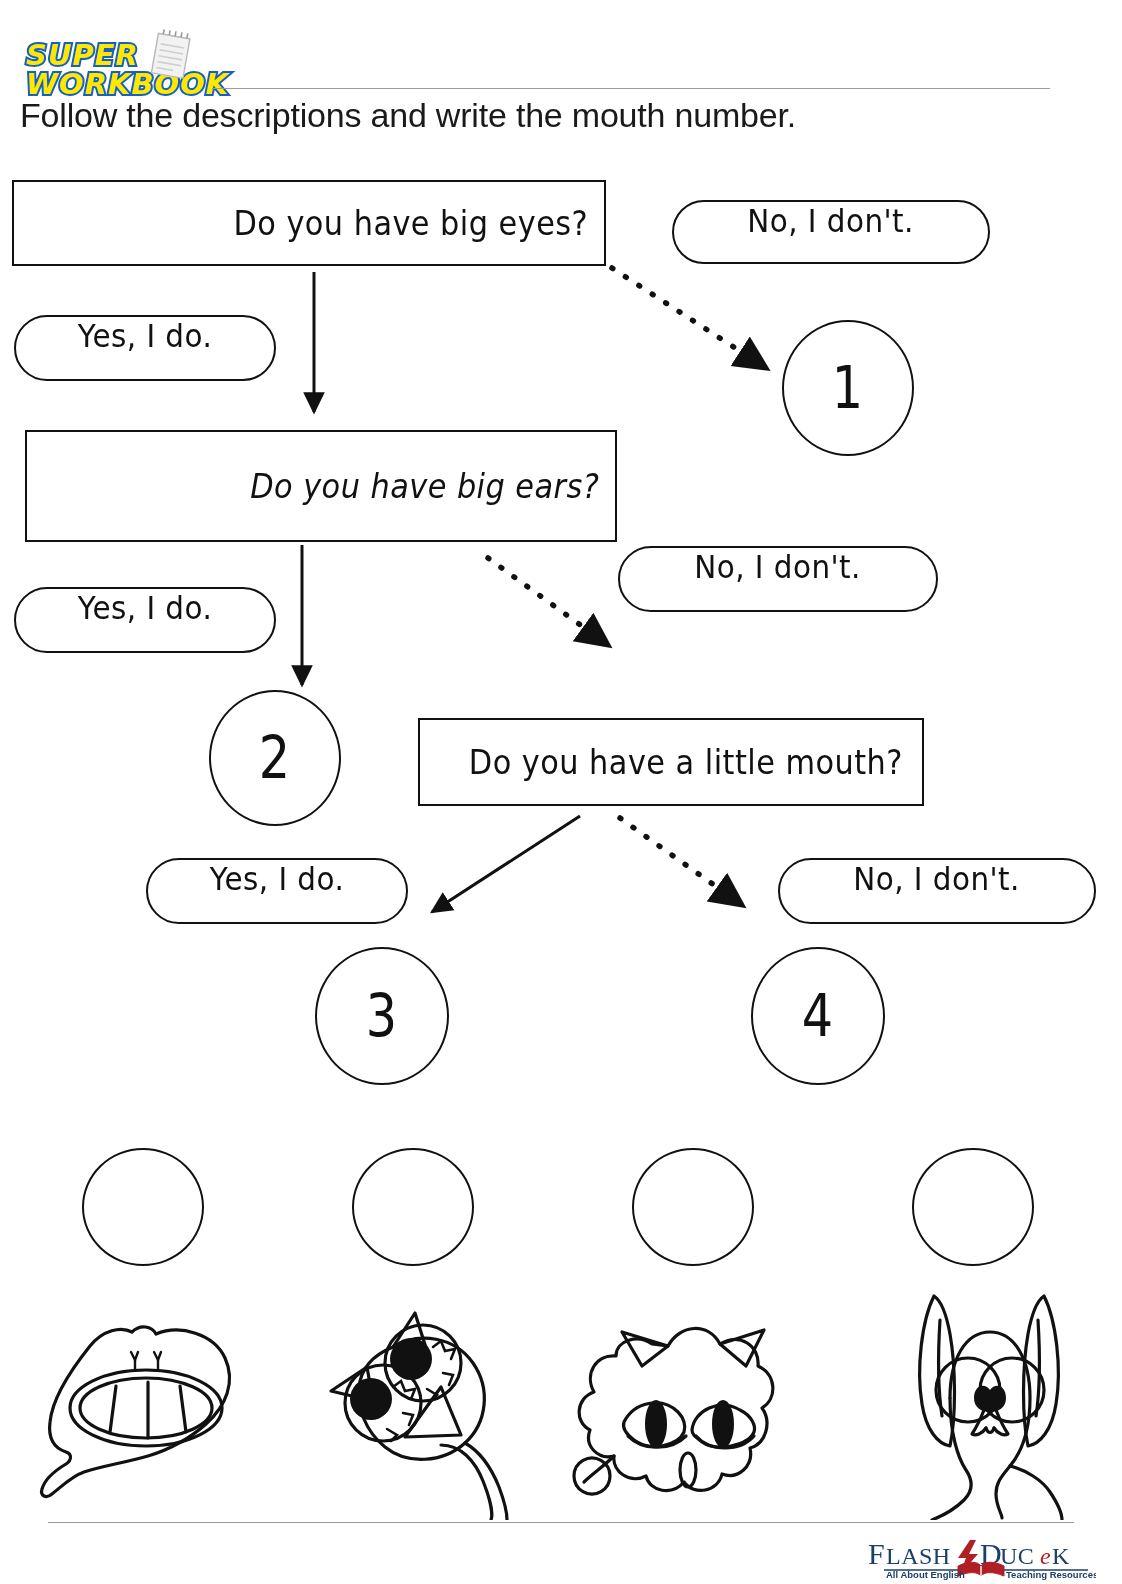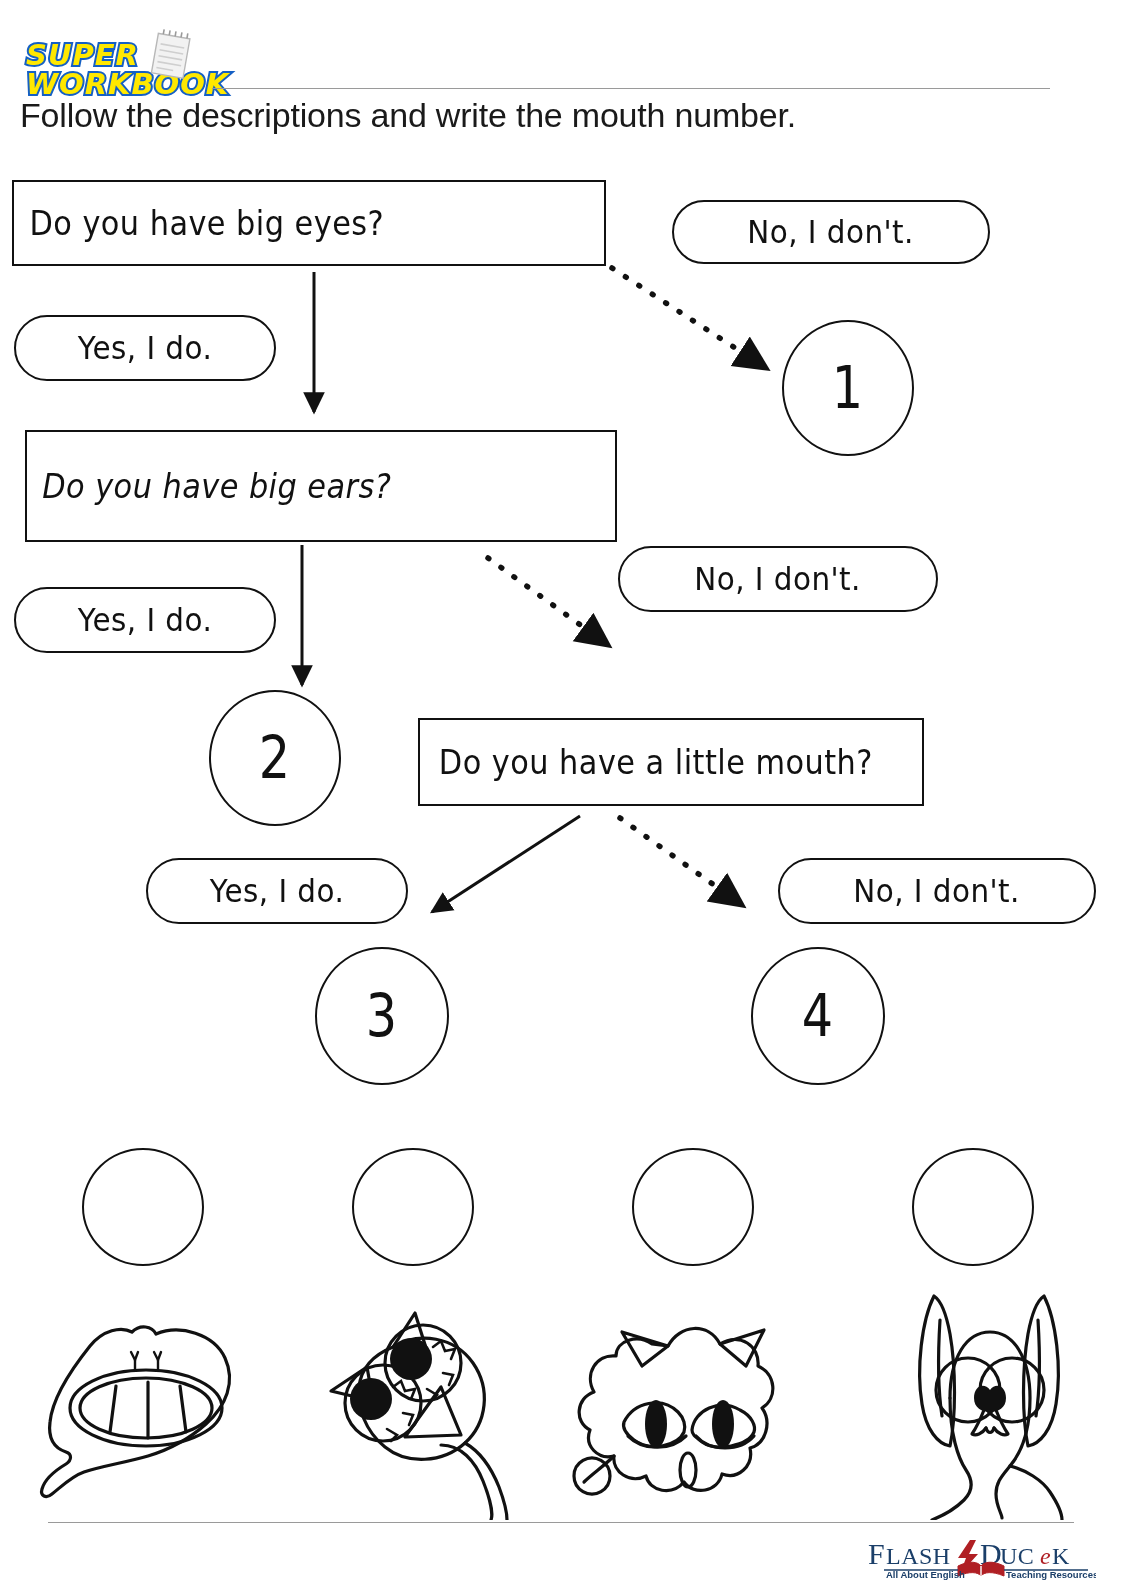--- a/index.html
+++ b/index.html
@@ -84,41 +84,40 @@
     height: 1584px;
     pointer-events: none;
   }
 
   .qbox {
     position: absolute;
     border: 2.5px solid #111;
     background: #fff;
     display: flex;
     align-items: center;
-    justify-content: flex-start;
+    justify-content: flex-end;
     box-sizing: border-box;
   }
   .qbox .qtext,
   .pill .ptext,
   .numcircle .ntext {
     font-family: "DejaVu Sans", sans-serif;
     color: #111;
     font-weight: 400;
     letter-spacing: 0.5px;
     transform: scaleX(0.92);
   }
   .qbox .qtext { font-size: 33px; }
 
   .pill {
     position: absolute;
     border: 2.5px solid #111;
     background: #fff;
     border-radius: 999px;
     display: flex;
-    align-items: center;
     justify-content: center;
     box-sizing: border-box;
   }
   .pill .ptext { font-size: 32px; }
 
   .numcircle {
     position: absolute;
     border: 2.5px solid #111;
     border-radius: 50%;
     background: #fff;

